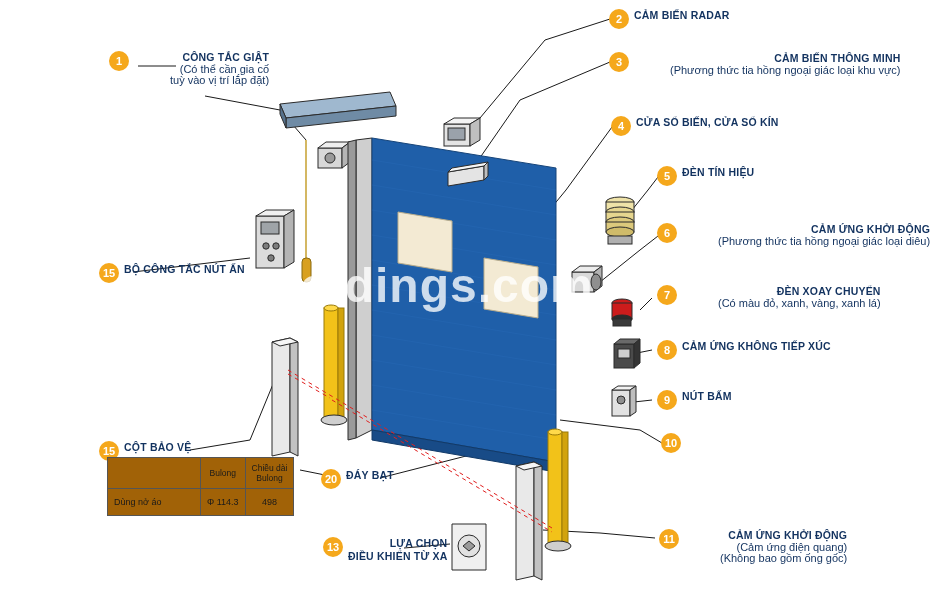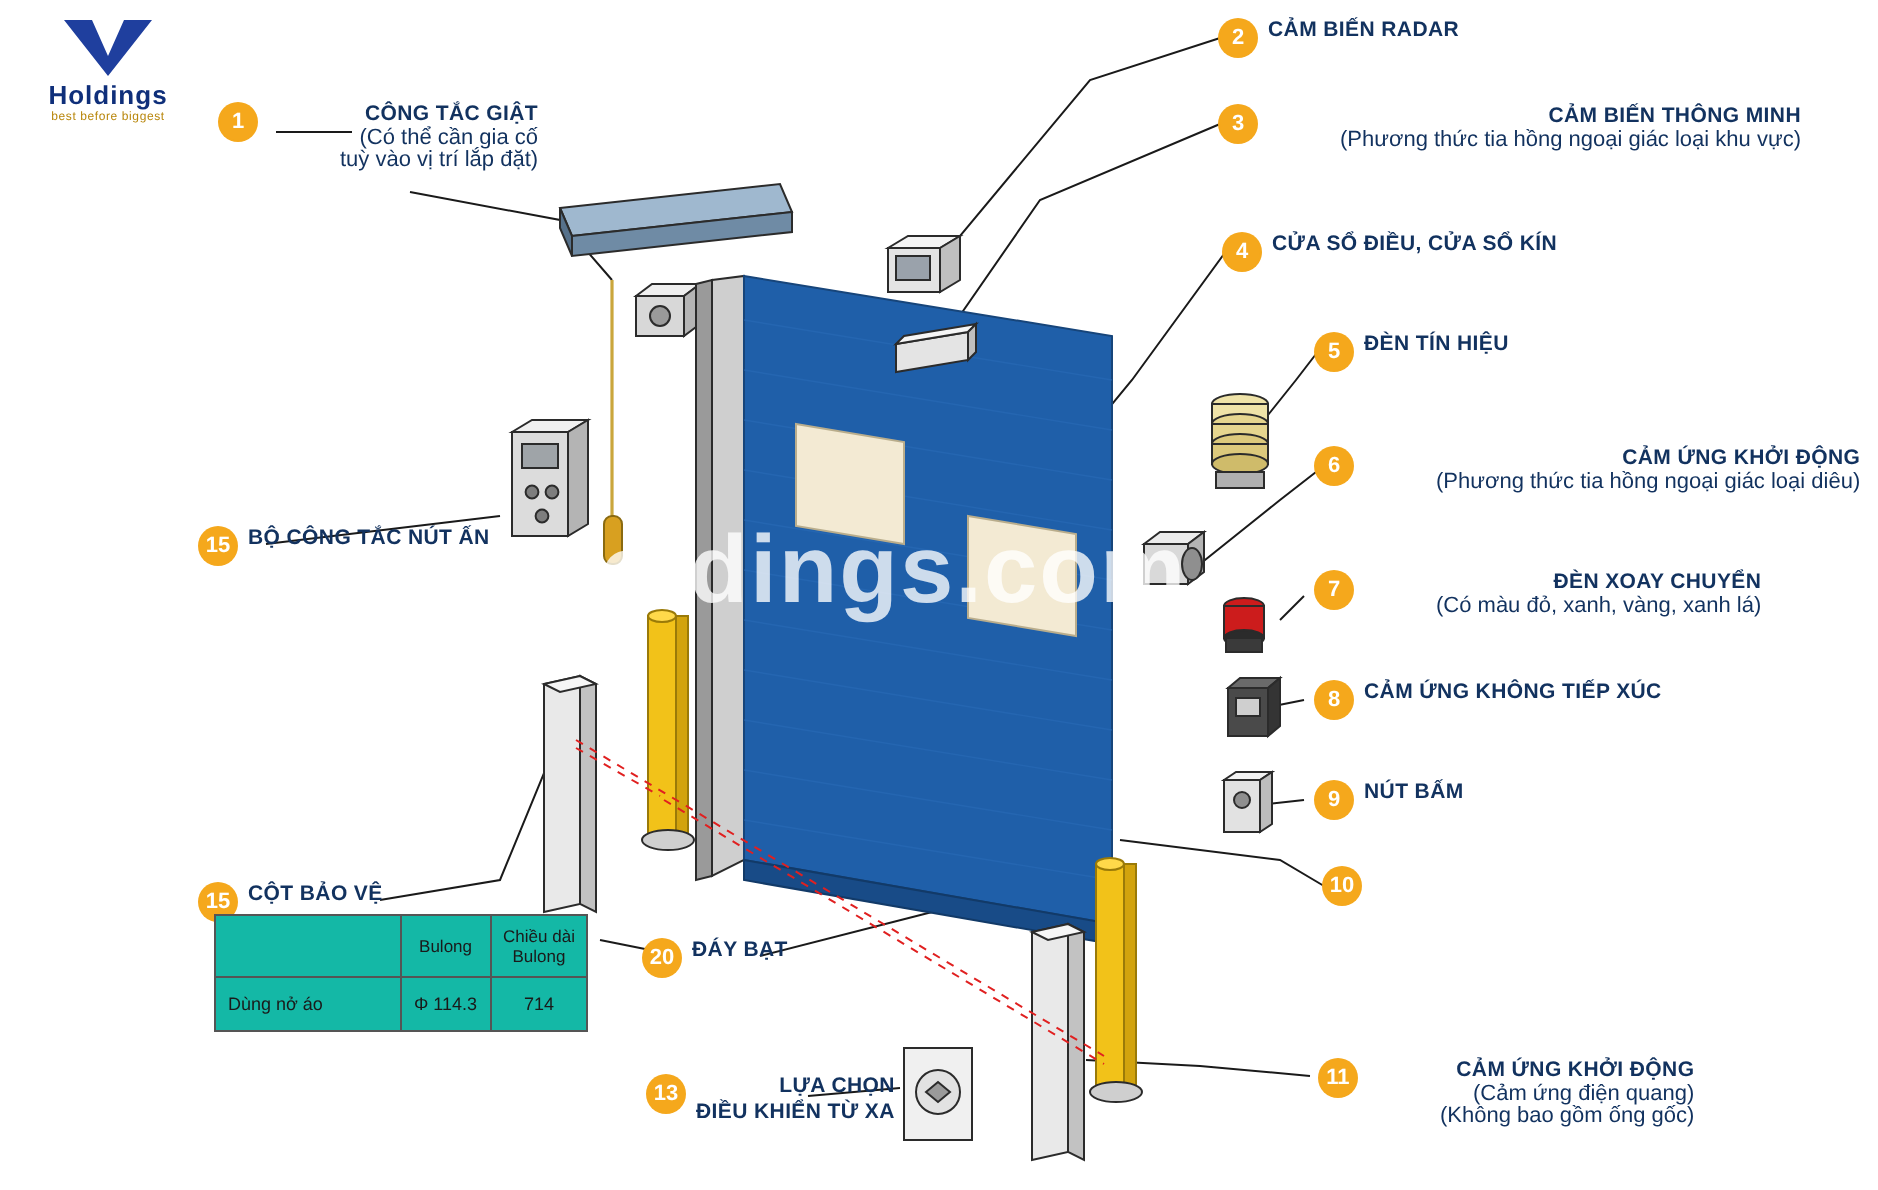--- a/index.html
+++ b/index.html
@@ -42,21 +42,21 @@
   }
   .csub{
     font-size:11px;color:#12325f;line-height:11px;font-weight:normal;margin-left:36px;
   }
 
   
   .tbl{
     position:absolute;left:107px;top:457px;
     border-collapse:collapse;
     font-size:9px;color:#1a1a1a;
-    background:#14b8a6;
+    background:#a16207;
   }
   .tbl td,.tbl th{
     border:1px solid #555;
     padding:5px 6px;
     text-align:center;
     font-weight:normal;
     height:16px;
   }
   .tbl .lead{text-align:left;width:80px;}
   .tbl thead td{font-size:8.5px;line-height:10px;}
@@ -255,27 +255,20 @@
       <line x1="288" y1="370" x2="552" y2="528"></line>
       <line x1="288" y1="374" x2="330" y2="398"></line>
       <line x1="332" y1="400" x2="552" y2="532"></line>
     </g>
 
     <g stroke="#1a1a1a" stroke-width="1" fill="none">
       <path d="M107,452 L107,448"></path>
     </g>
   </svg>
 
-  <div class="logo">
-    <svg class="mark" viewBox="0 0 48 30">
-      <polygon points="2,2 16,2 24,20 32,2 46,2 24,30" fill="#1f3f9e"></polygon>
-    </svg>
-    <div class="name">Holdings</div>
-    <div class="tag">best before biggest</div>
-  </div>
 
   <div class="wm">oldings.com</div>
 
   <div class="callout" style="left:110px;top:52px;">
     <div class="badge">1</div>
     <div class="ctext">
       <div class="ctitle">CÔNG TẮC GIẬT</div>
       <div class="csub">(Có thể cần gia cố</div>
       <div class="csub">tuỳ vào vị trí lắp đặt)</div>
     </div>
@@ -292,21 +285,21 @@
     <div class="badge">3</div>
     <div class="ctext">
       <div class="ctitle">CẢM BIẾN THÔNG MINH</div>
       <div class="csub">(Phương thức tia hồng ngoại giác loại khu vực)</div>
     </div>
   </div>
 
   <div class="callout" style="left:612px;top:117px;">
     <div class="badge">4</div>
     <div class="ctext">
-      <div class="ctitle">CỬA SỔ ĐIỀU, CỬA SỔ KÍN</div>
+      <div class="ctitle">CỬA SỔ BIẾN, CỬA SỔ KÍN</div>
     </div>
   </div>
 
   <div class="callout" style="left:658px;top:167px;">
     <div class="badge">5</div>
     <div class="ctext">
       <div class="ctitle">ĐÈN TÍN HIỆU</div>
     </div>
   </div>
 
@@ -393,18 +386,18 @@
         <td>
           <span>Chiều dài</span><br>
           <span>Bulong</span>
         </td>
       </tr>
     </thead>
     <tbody>
       <tr>
         <td class="lead">Dùng nở áo</td>
         <td>Φ 114.3</td>
-        <td>714</td>
+        <td>498</td>
       </tr>
     </tbody>
   </table>
 
 </div>
 
 </body></html>

